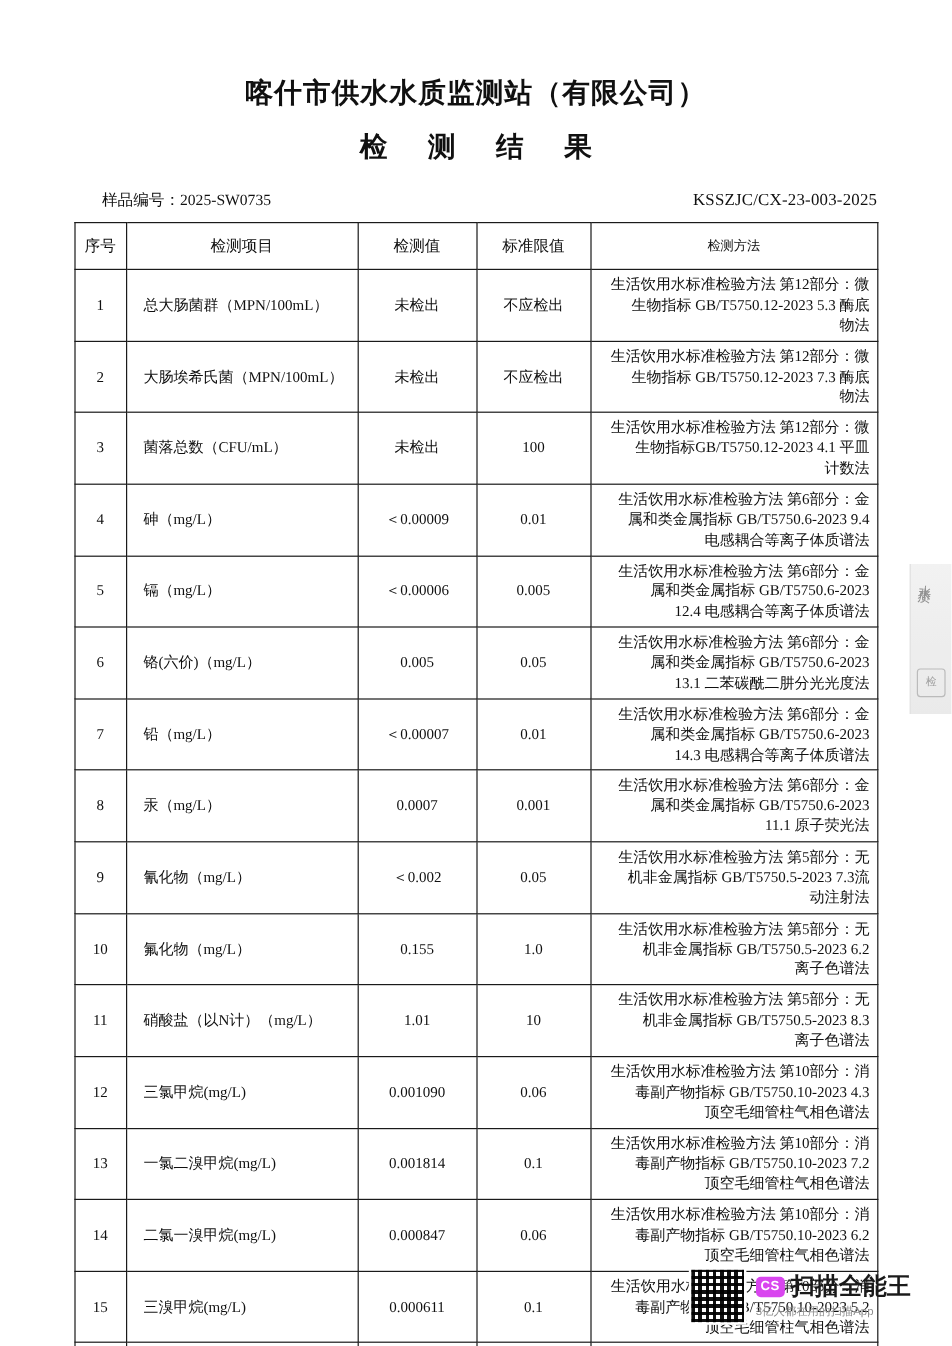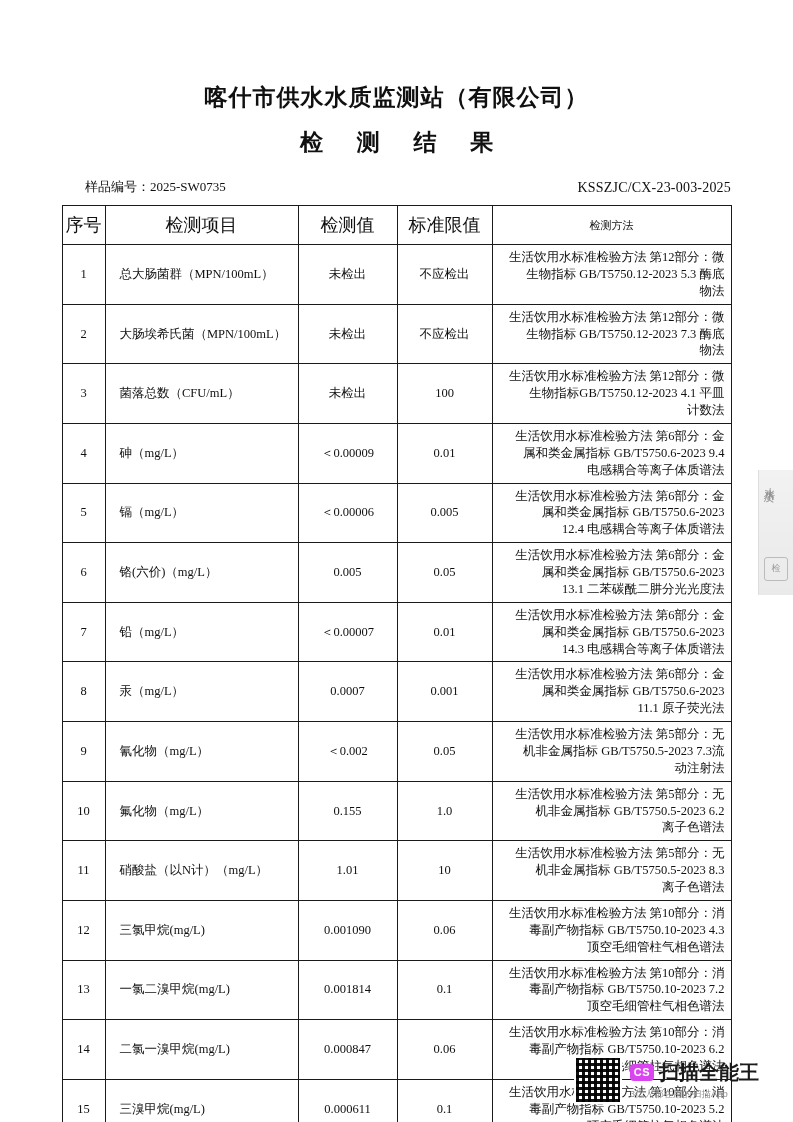--- a/index.html
+++ b/index.html
@@ -18,21 +18,21 @@
   .page {
     position: absolute;
     inset: 0;
     padding: 0;
   }
   .title-main {
     text-align: center;
     font-size: 23px;
     font-weight: bold;
     letter-spacing: 1px;
-    margin-top: 82px;
+    margin-top: 62px;
     font-family: "Liberation Serif", "DejaVu Serif", serif;
   }
   .title-sub {
     text-align: center;
     font-size: 23px;
     font-weight: bold;
     letter-spacing: 14px;
     margin-top: 14px;
     padding-left: 14px;
   }
@@ -58,21 +58,21 @@
     background: #fff;
   }
   table.report td, table.report th {
     border: 1px solid #1a1a1a;
     padding: 4px 3px;
     vertical-align: middle;
     font-size: 12.5px;
     line-height: 1.35;
   }
   table.report thead th {
-    font-size: 18px;
+    font-size: 13px;
     font-weight: normal;
     text-align: center;
     height: 30px;
     padding: 3px;
   }
   .c-idx { width: 36px; text-align: center; font-size: 12.5px; }
   .c-item { width: 186px; padding-left: 14px !important; font-size: 13px; }
   .c-val { width: 92px; text-align: center; font-size: 12.5px; }
   .c-lim { width: 88px; text-align: center; font-size: 12.5px; }
   .c-met { width: 226px; text-align: right; font-size: 11.5px; line-height: 1.5; padding: 4px 6px !important; }

